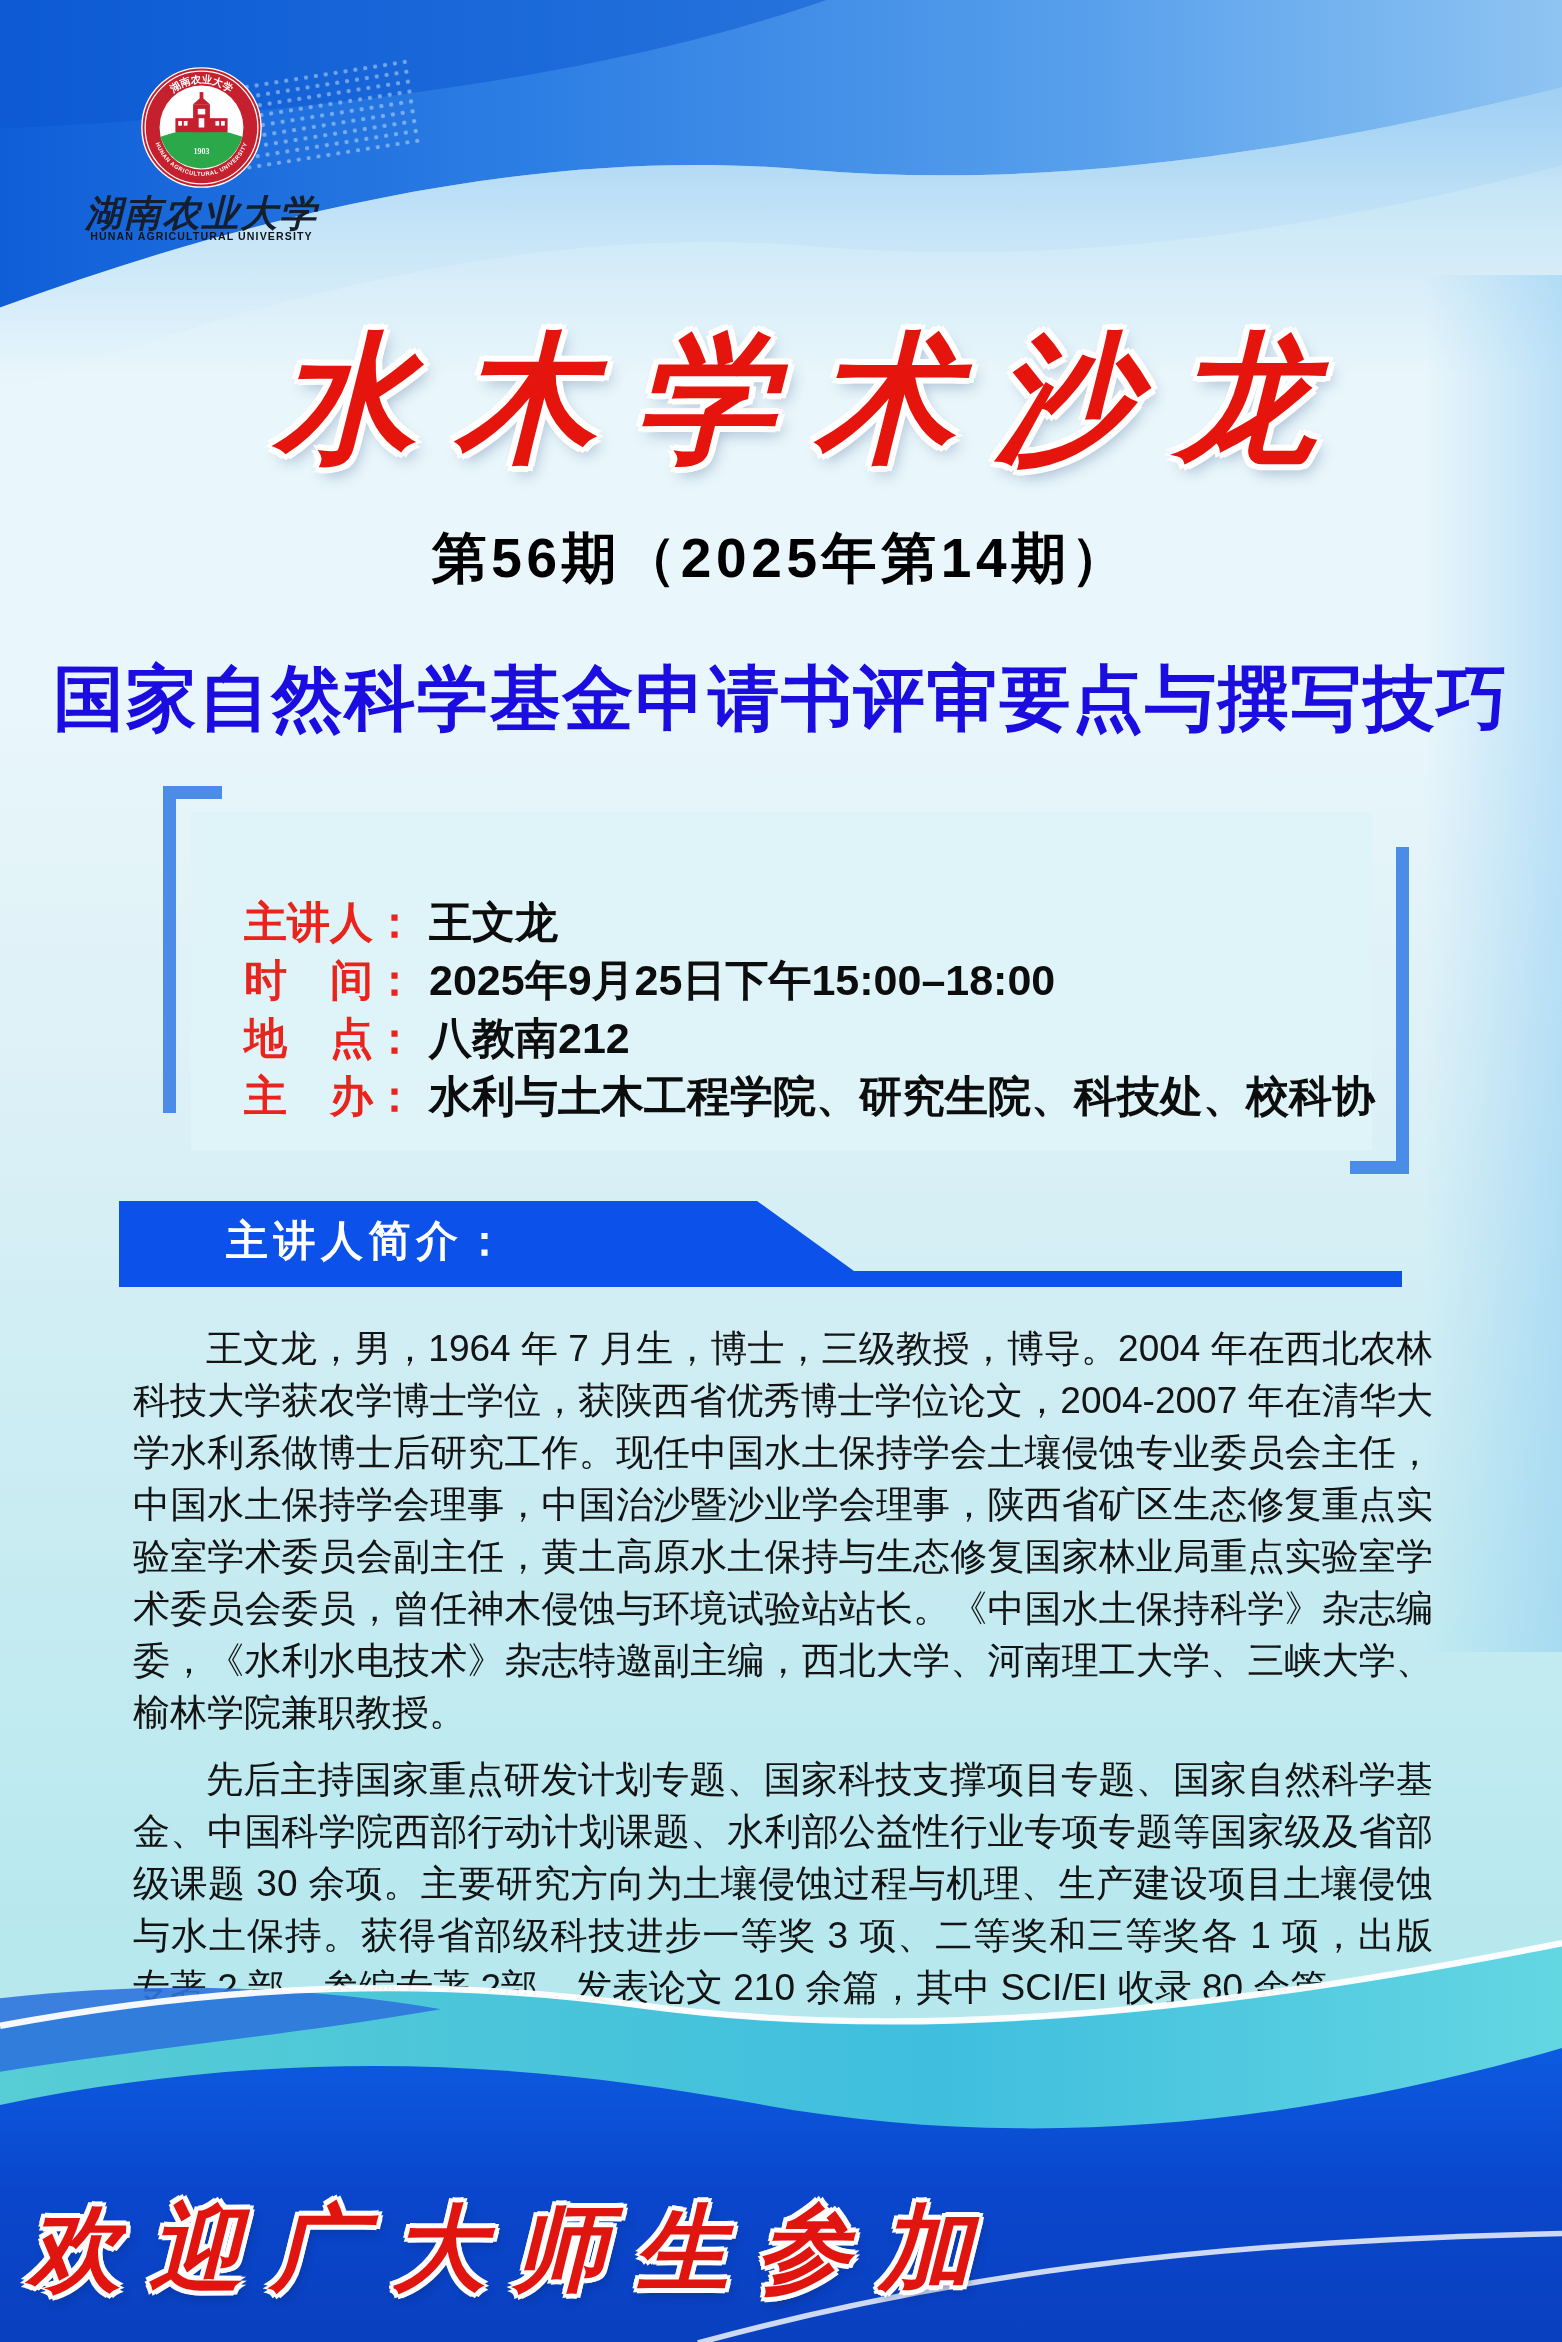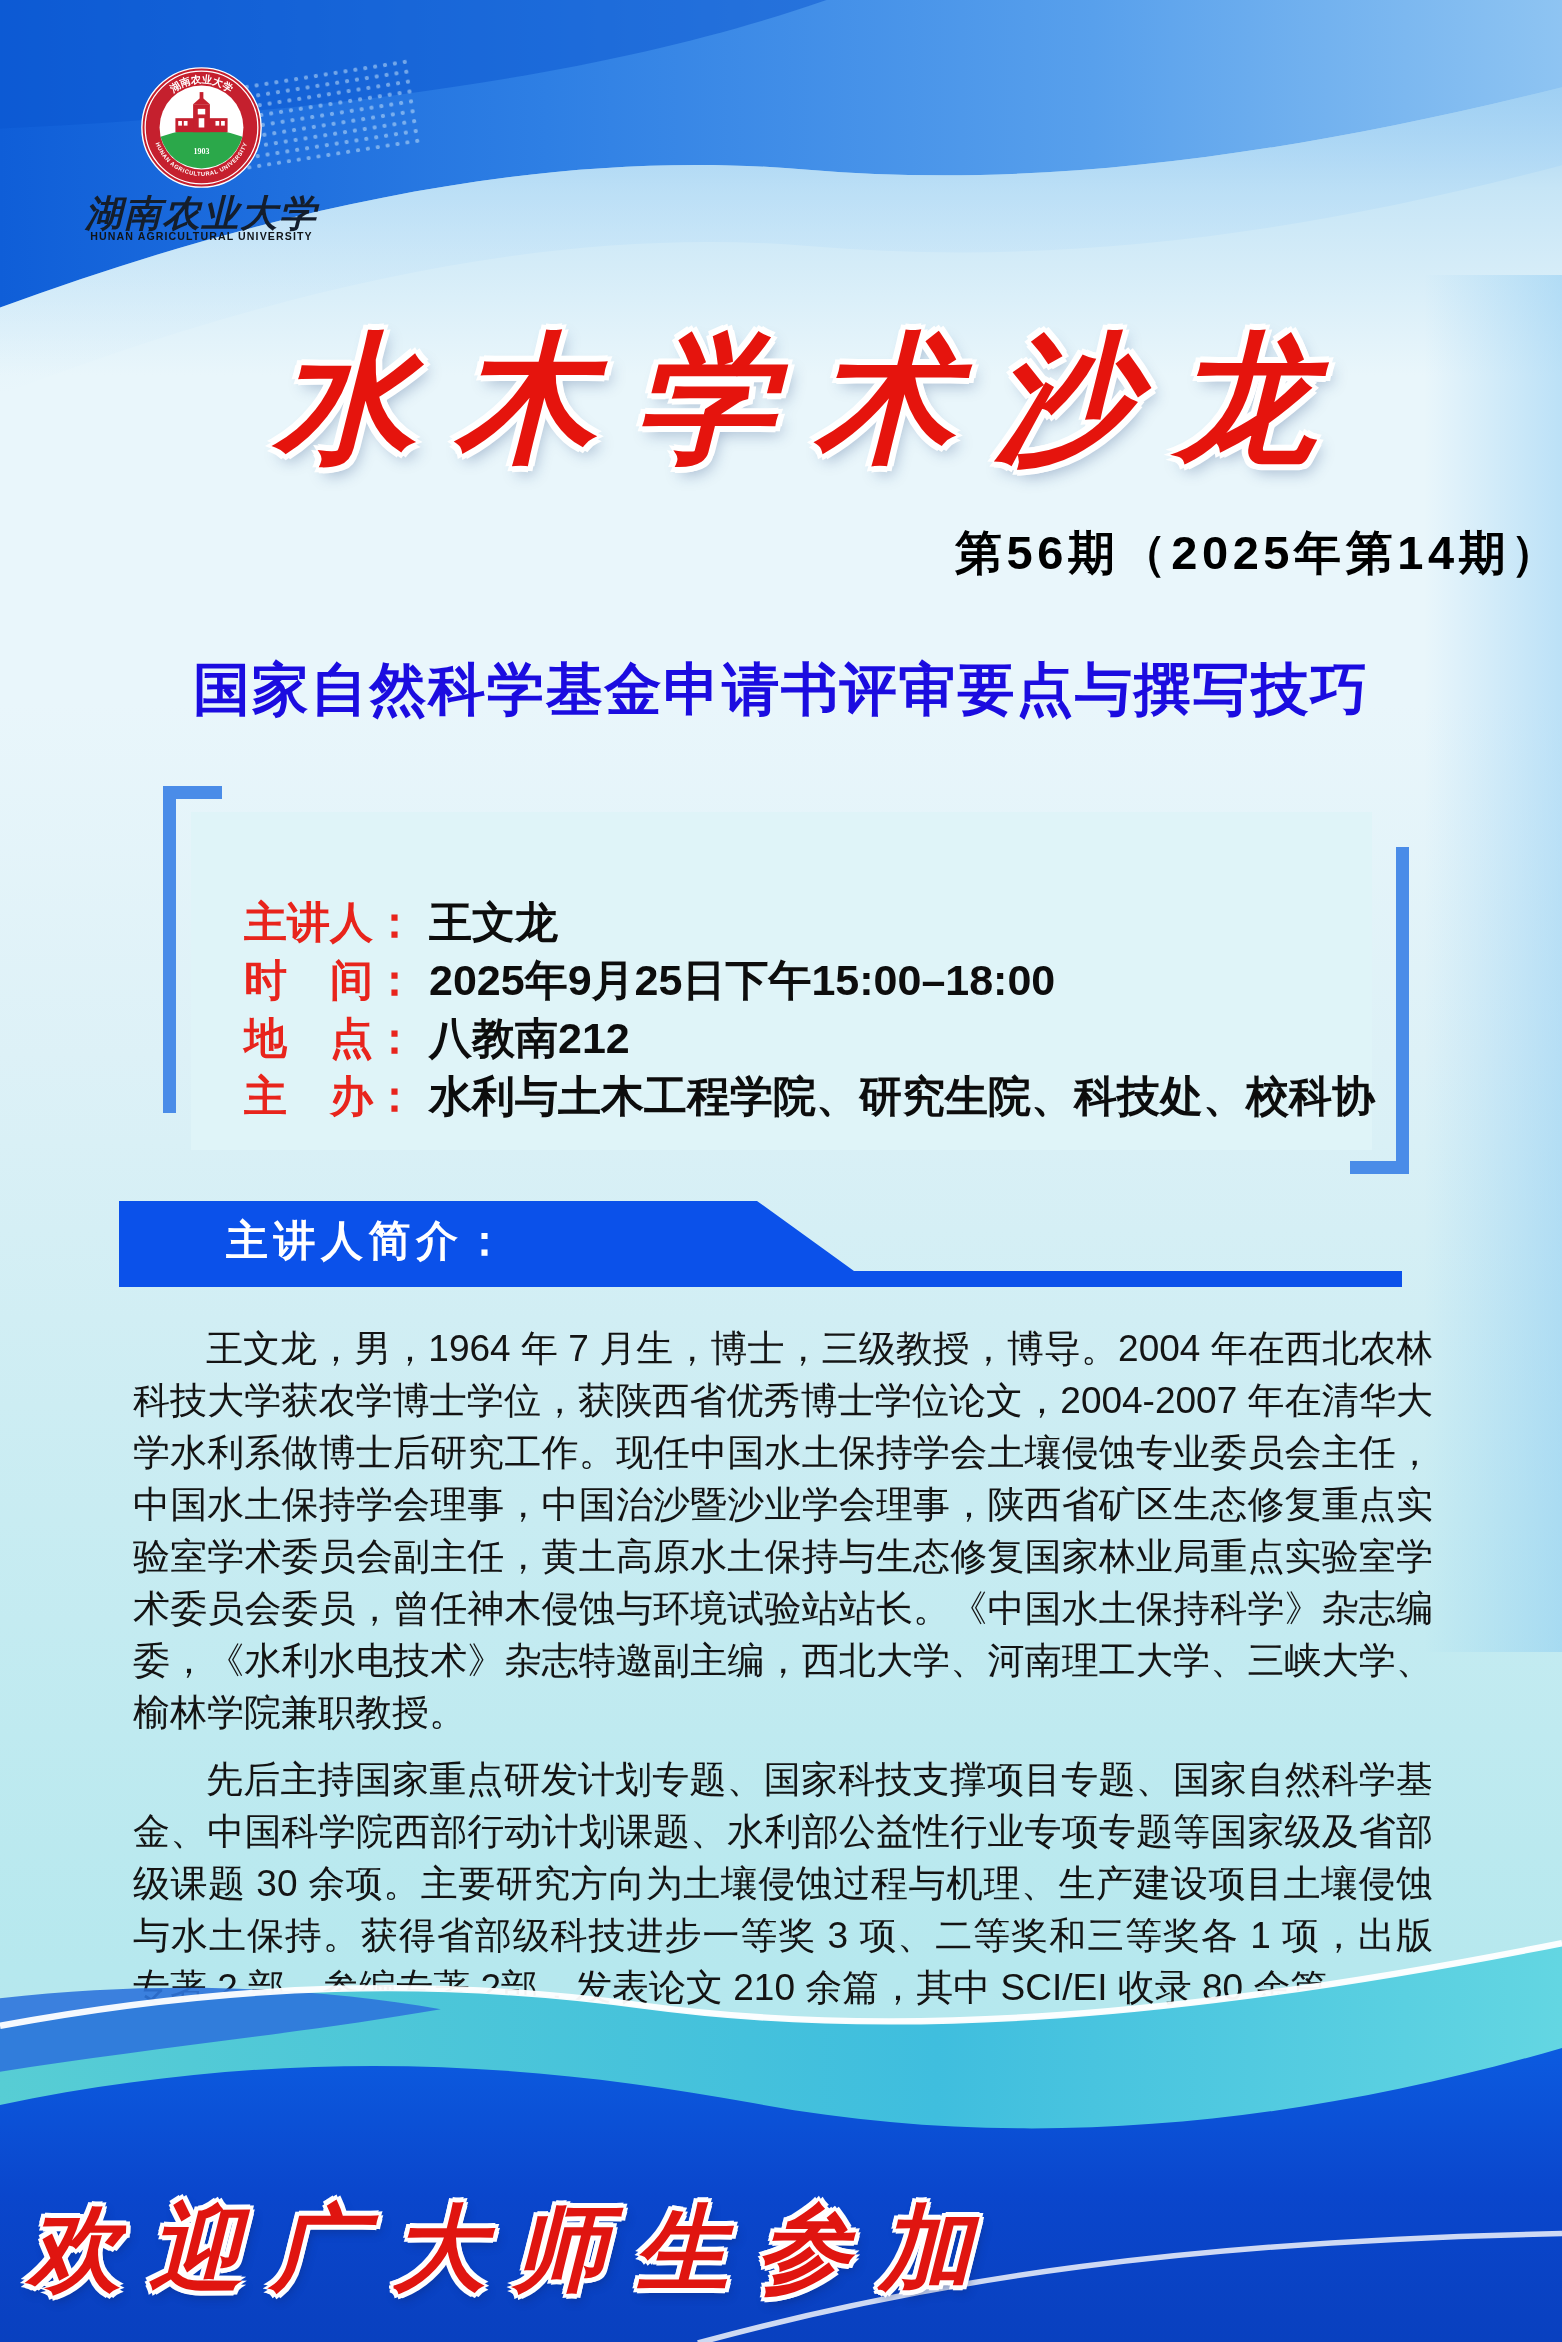--- a/index.html
+++ b/index.html
@@ -23,24 +23,24 @@
     font-family:"DejaVu Serif",serif;font-style:italic;font-weight:bold;
     font-size:37px;color:#141e2c;letter-spacing:1.8px;white-space:nowrap;}
   .univ-en{position:absolute;left:81px;top:230px;width:241px;text-align:center;
     font-size:10.6px;font-weight:bold;letter-spacing:1.1px;color:#101418;white-space:nowrap;}
   
   .main-title{position:absolute;left:0;top:292px;width:100%;margin:14px;text-align:center;
     font-family:"DejaVu Serif",serif;font-style:italic;font-weight:bold;
     font-size:140px;letter-spacing:40px;text-indent:40px;color:#e5140d;white-space:nowrap;
     text-shadow:-4.6px -4.6px 0 #fff,4.6px -4.6px 0 #fff,-4.6px 4.6px 0 #fff,4.6px 4.6px 0 #fff,
       -6.4px 0 0 #fff,6.4px 0 0 #fff,0 -6.4px 0 #fff,0 6.4px 0 #fff,4.6px 8.3px 14.7px rgba(25,60,120,.35);}
-  .issue-line{position:absolute;left:0;top:522px;width:100%;text-align:right;
-    font-size:47px;font-weight:bold;color:#000;letter-spacing:4.6px;}
+  .issue-line{position:absolute;left:0;top:522px;width:100%;text-align:center;
+    font-size:55px;font-weight:bold;color:#000;letter-spacing:4.6px;}
   .topic-title{position:absolute;left:0;top:652px;width:100%;margin:0;text-align:center;
-    font-size:57px;font-weight:900;color:#1b0ce0;letter-spacing:1.8px;}
+    font-size:71px;font-weight:900;color:#1b0ce0;letter-spacing:1.8px;}
   
   .bracket-tl{position:absolute;left:163px;top:786px;width:46px;height:314px;
     border-left:13px solid #4a8ce8;border-top:13px solid #4a8ce8;}
   .bracket-br{position:absolute;left:1350px;top:847px;width:46px;height:314px;
     border-right:13px solid #4a8ce8;border-bottom:13px solid #4a8ce8;}
   .info-panel{position:absolute;left:191px;top:812px;width:1181px;height:338px;
     box-sizing:border-box;background:#dff4f8;display:flex;flex-direction:column;
     justify-content:flex-end;padding:24px 27.5px 24px 53px;}
   .info-row{display:flex;align-items:baseline;font-size:43px;font-weight:bold;white-space:nowrap;}
   .info-label{color:#e8241c;}

